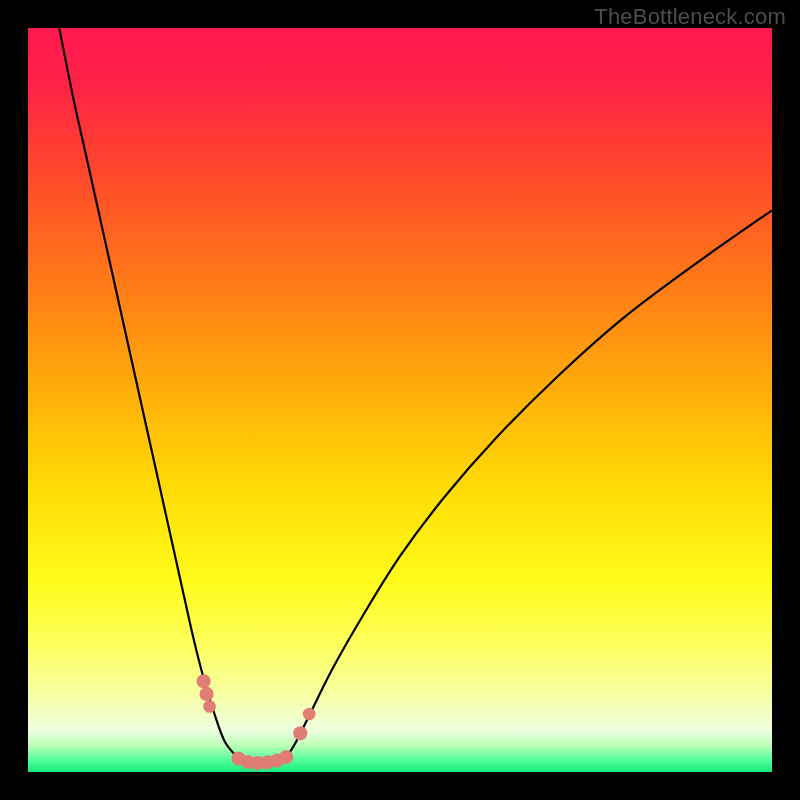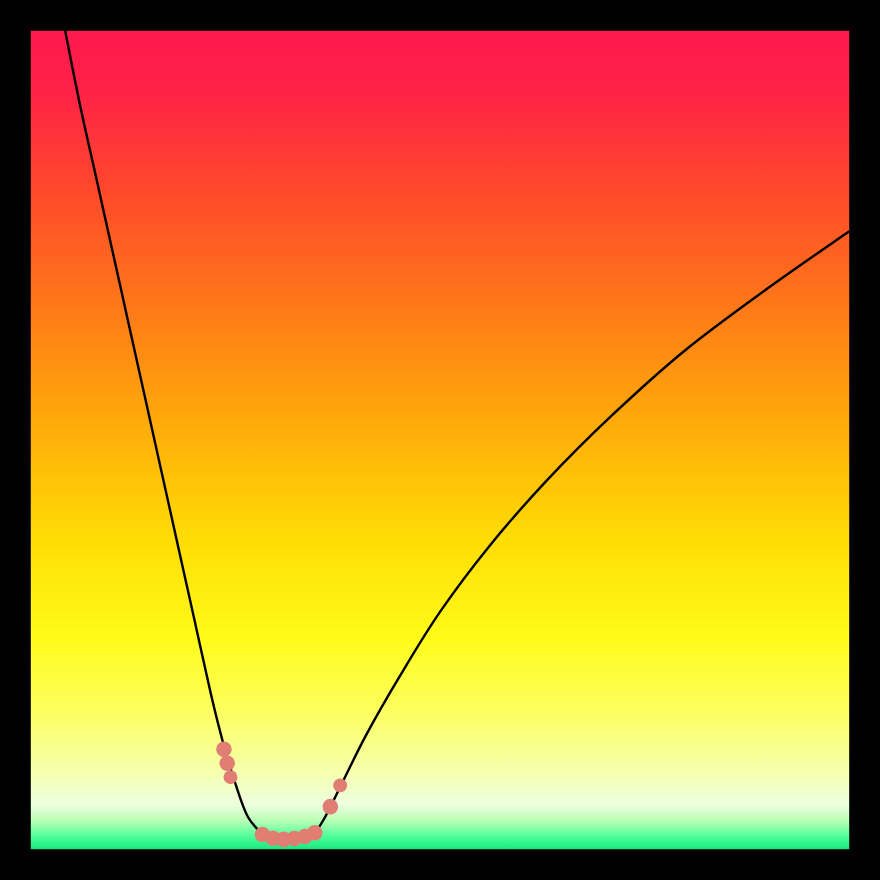--- a/index.html
+++ b/index.html
@@ -66,13 +66,14 @@
       <circle cx="181.54" cy="678.53" r="6.32" class="marker" style="fill: rgb(224, 126, 116);"></circle>
       <circle cx="210.55" cy="730.61" r="7.07" class="marker" style="fill: rgb(224, 126, 116);"></circle>
       <circle cx="220.22" cy="733.96" r="7.07" class="marker" style="fill: rgb(224, 126, 116);"></circle>
       <circle cx="229.90" cy="735.07" r="7.07" class="marker" style="fill: rgb(224, 126, 116);"></circle>
       <circle cx="239.57" cy="734.33" r="7.07" class="marker" style="fill: rgb(224, 126, 116);"></circle>
       <circle cx="249.24" cy="732.47" r="7.07" class="marker" style="fill: rgb(224, 126, 116);"></circle>
       <circle cx="258.17" cy="729.12" r="7.07" class="marker" style="fill: rgb(224, 126, 116);"></circle>
       <circle cx="272.30" cy="705.31" r="7.07" class="marker" style="fill: rgb(224, 126, 116);"></circle>
       <circle cx="281.23" cy="685.97" r="6.32" class="marker" style="fill: rgb(224, 126, 116);"></circle>
     </svg>
+  <div class="watermark">TheBottleneck.com</div>
 </div>
 
 </body></html>

